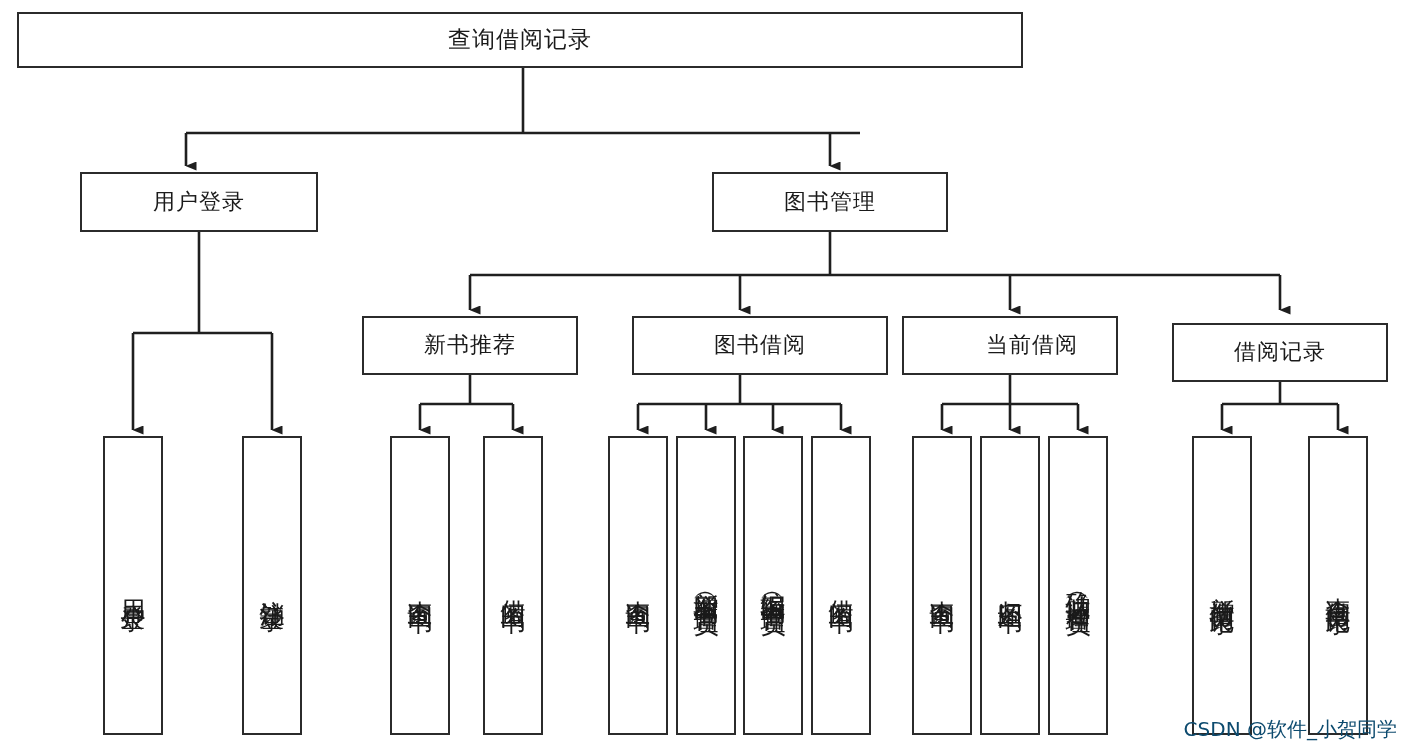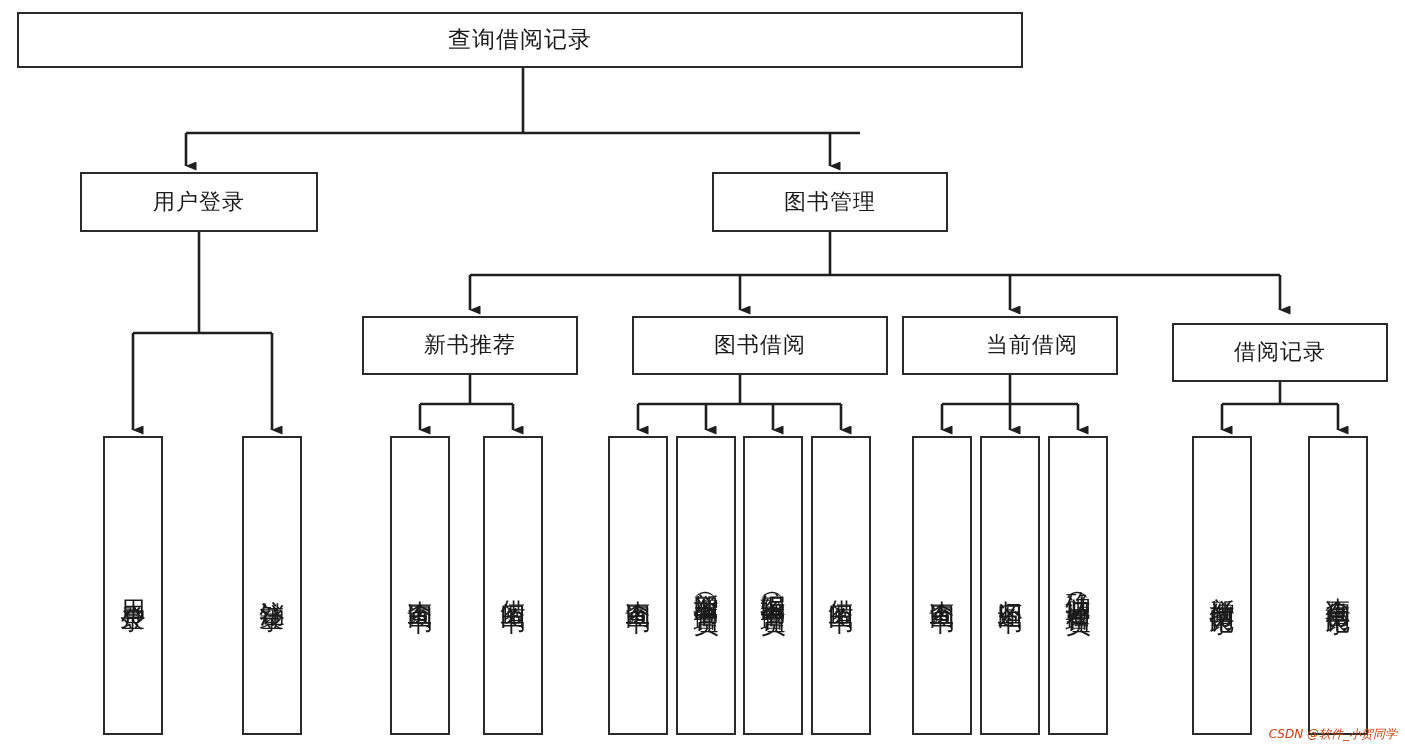--- a/index.html
+++ b/index.html
@@ -60,26 +60,25 @@
     font-size: 25px;
     letter-spacing: 3px;
     line-height: 1;
     white-space: nowrap;
     max-height: 290px;
   }
   #watermark {
     position: absolute;
     right: 8px;
     bottom: 4px;
-    font-size: 12px;
-    color: #c2410c;
+    font-size: 20px;
+    color: #0c4a6e;
     z-index: 5;
     white-space: nowrap;
     font-family: "DejaVu Sans", "Liberation Sans", sans-serif;
-    font-style: italic;
   }
 </style>
 </head>
 <body>
 
 <div id="diagram-root">
 
   <svg id="diagram-svg" viewBox="0 0 1405 747" xmlns="http://www.w3.org/2000/svg">
     <defs>
       <marker id="arrowhead" markerWidth="9" markerHeight="11" refX="4.5" refY="10.5" orient="auto" markerUnits="userSpaceOnUse">

